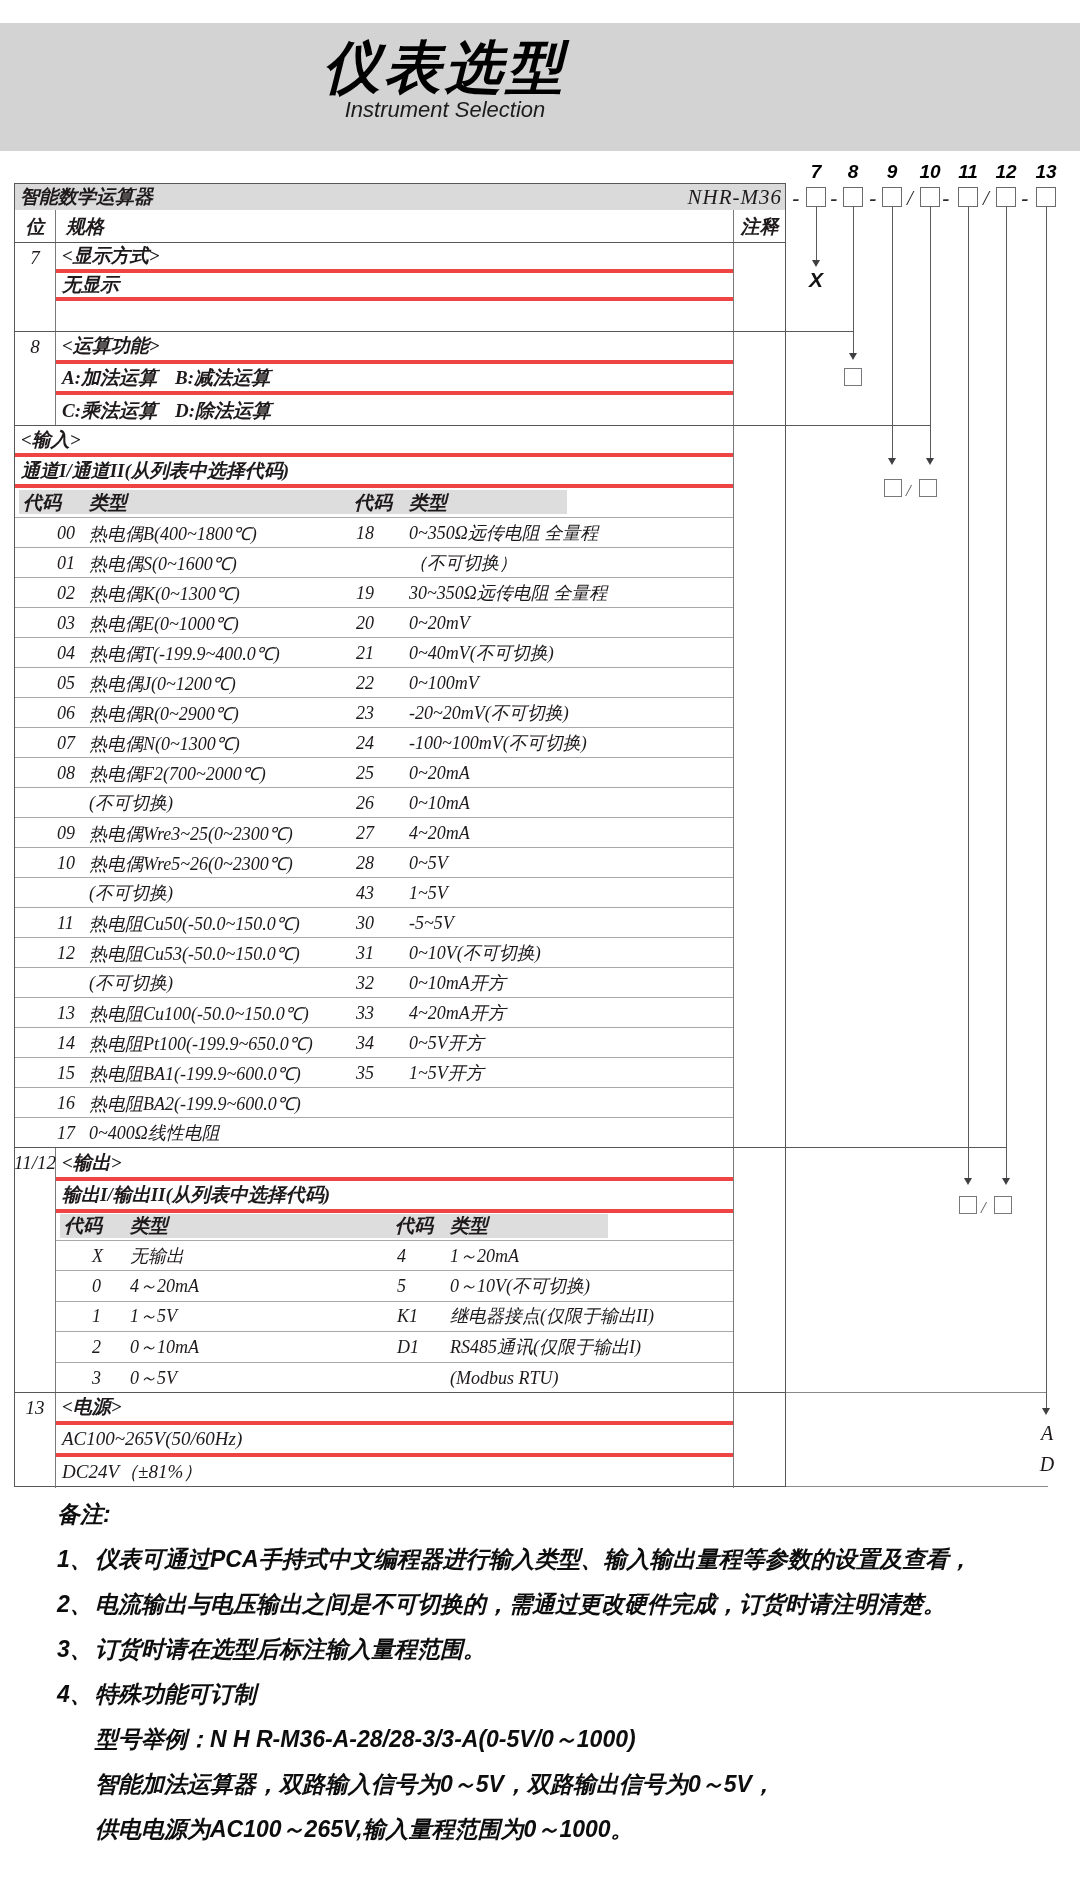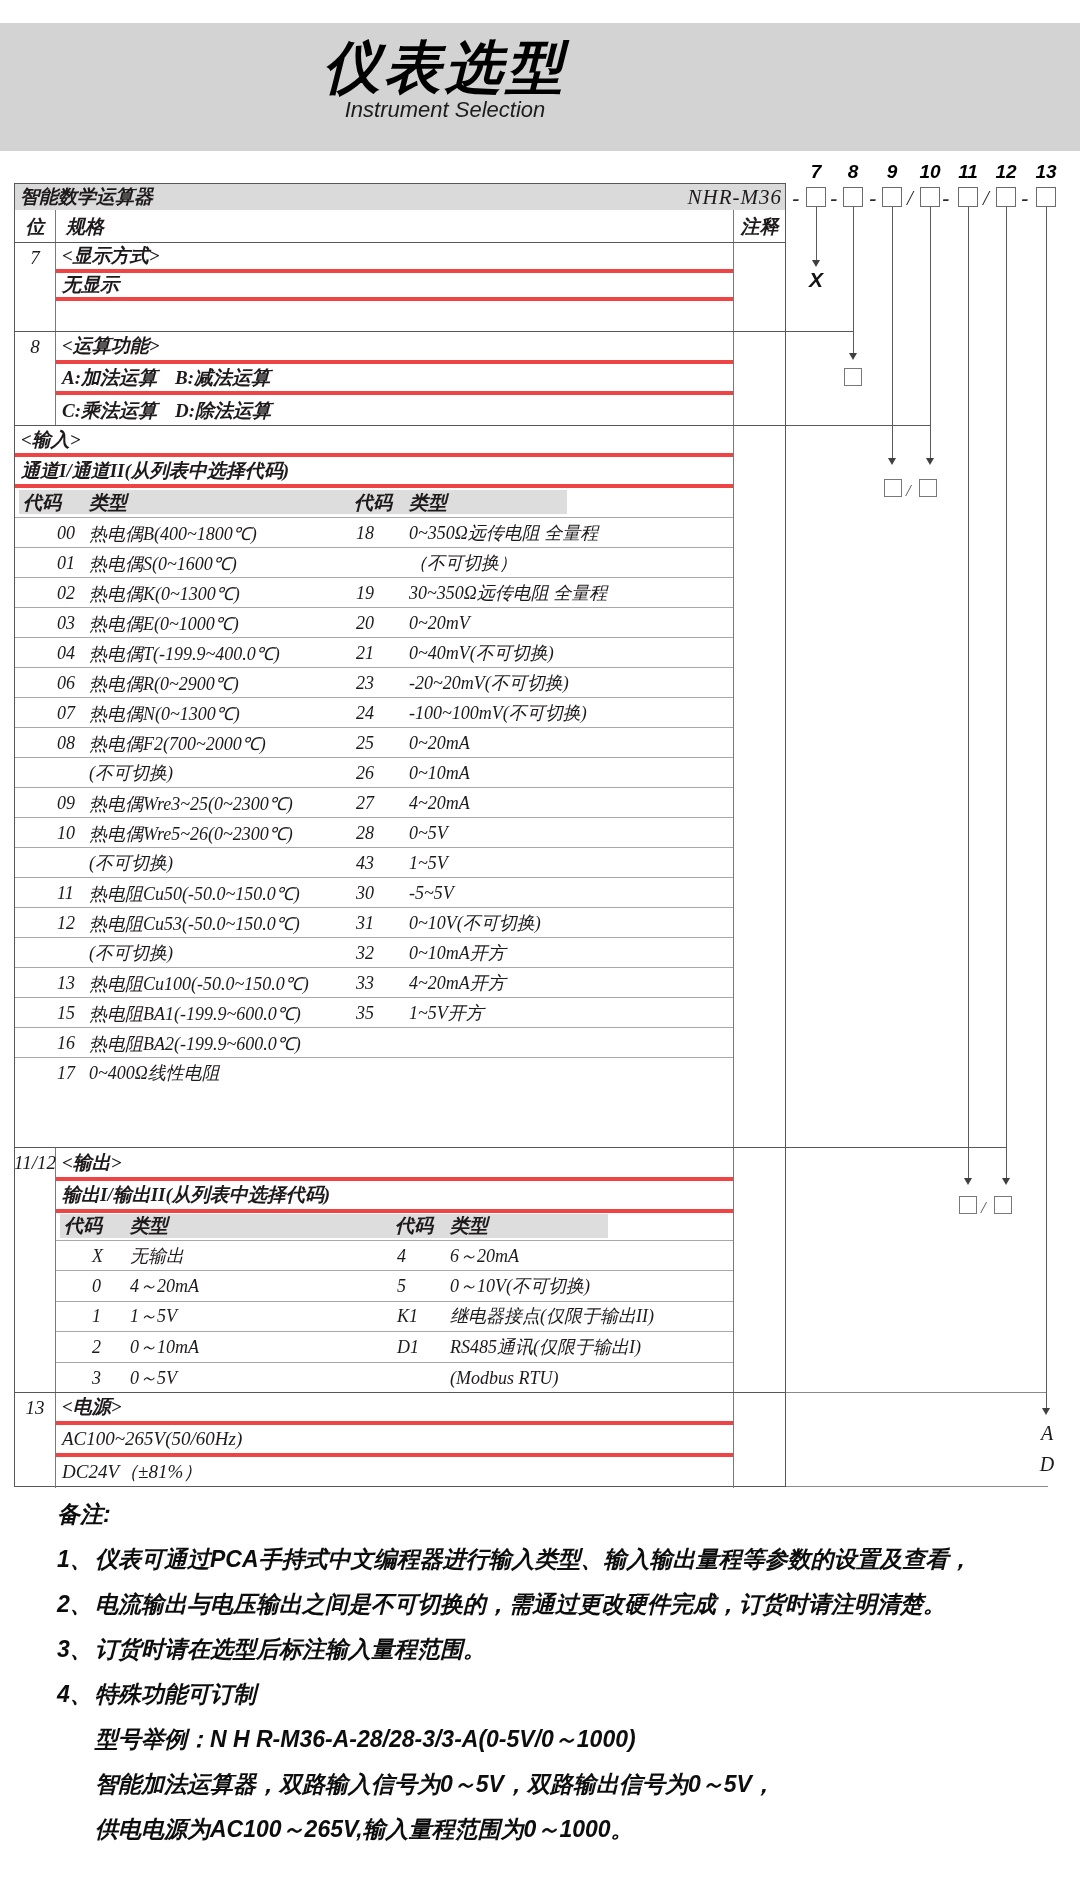--- a/index.html
+++ b/index.html
@@ -165,20 +165,26 @@
               <span class="c-type2">0~20mV</span>
             </div>
 
             <div class="lrow" style="height:30px">
               <span class="c-code1">04</span>
               <span class="c-type1">热电偶T(-199.9~400.0℃)</span>
               <span class="c-code2">21</span>
               <span class="c-type2">0~40mV(不可切换)</span>
             </div>
 
+            <div class="lrow" style="height:30px">
+              <span class="c-code1">05</span>
+              <span class="c-type1">热电偶J(0~1200℃)</span>
+              <span class="c-code2">22</span>
+              <span class="c-type2">0~100mV</span>
+            </div>
 
             <div class="lrow" style="height:30px">
               <span class="c-code1">06</span>
               <span class="c-type1">热电偶R(0~2900℃)</span>
               <span class="c-code2">23</span>
               <span class="c-type2">-20~20mV(不可切换)</span>
             </div>
 
             <div class="lrow" style="height:30px">
               <span class="c-code1">07</span>
@@ -243,20 +249,26 @@
               <span class="c-type2">0~10mA开方</span>
             </div>
 
             <div class="lrow" style="height:30px">
               <span class="c-code1">13</span>
               <span class="c-type1">热电阻Cu100(-50.0~150.0℃)</span>
               <span class="c-code2">33</span>
               <span class="c-type2">4~20mA开方</span>
             </div>
 
+            <div class="lrow" style="height:30px">
+              <span class="c-code1">14</span>
+              <span class="c-type1">热电阻Pt100(-199.9~650.0℃)</span>
+              <span class="c-code2">34</span>
+              <span class="c-type2">0~5V开方</span>
+            </div>
 
             <div class="lrow" style="height:30px">
               <span class="c-code1">15</span>
               <span class="c-type1">热电阻BA1(-199.9~600.0℃)</span>
               <span class="c-code2">35</span>
               <span class="c-type2">1~5V开方</span>
             </div>
 
             <div class="lrow" style="height:30px">
               <span class="c-code1">16</span>
@@ -287,21 +299,21 @@
           <span class="h-type1" style="top:0">类型</span>
           <span class="h-code2" style="top:0">代码</span>
           <span class="h-type2" style="top:0">类型</span>
         </div>
         <div>
 
             <div class="lrow" style="height:30.4px">
               <span class="c-code1" style="left:20px">X</span>
               <span class="c-type1">无输出</span>
               <span class="c-code2">4</span>
-              <span class="c-type2">6～20mA</span>
+              <span class="c-type2">1～20mA</span>
             </div>
 
             <div class="lrow" style="height:30.4px">
               <span class="c-code1" style="left:20px">0</span>
               <span class="c-type1">4～20mA</span>
               <span class="c-code2">5</span>
               <span class="c-type2">0～10V(不可切换)</span>
             </div>
 
             <div class="lrow" style="height:30.4px">

